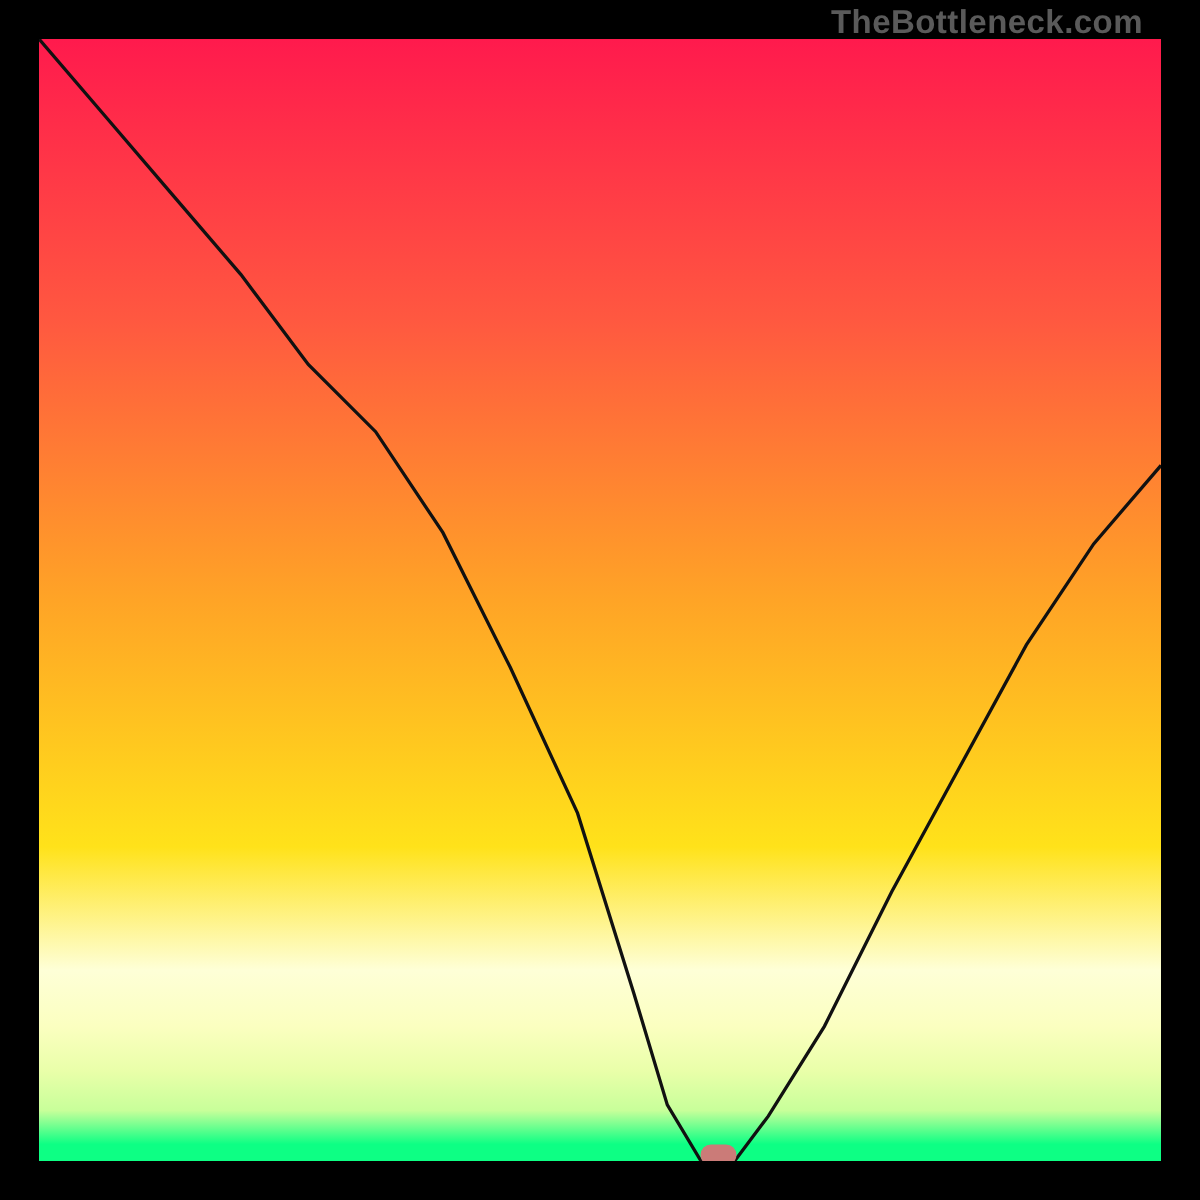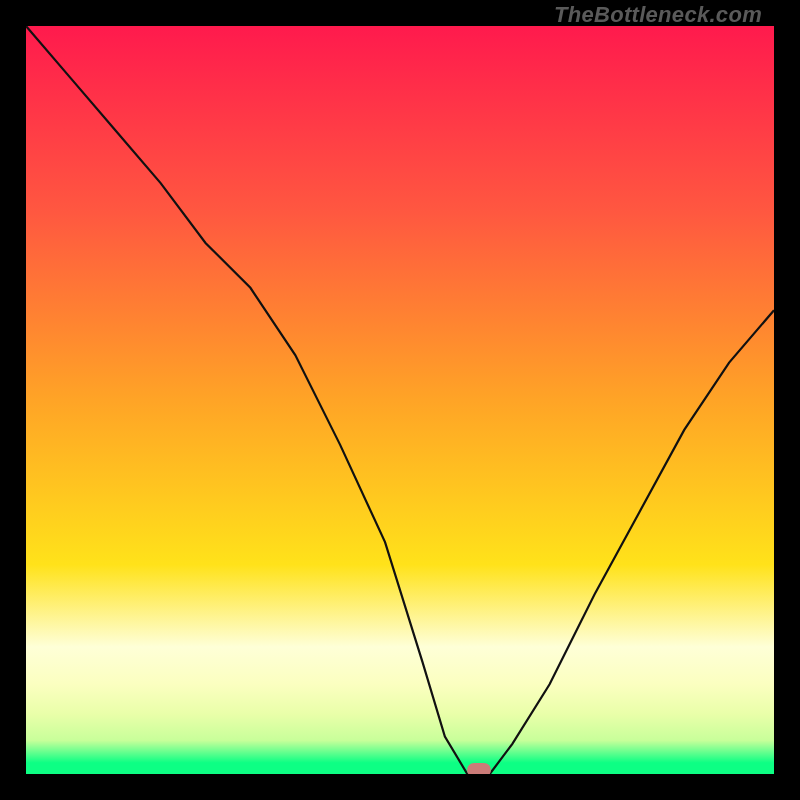--- a/index.html
+++ b/index.html
@@ -9,21 +9,20 @@
     height: 800px;
     background: #000;
     overflow: hidden;
     font-family: Arial, Helvetica, sans-serif;
   }
   .frame {
     position: relative;
     width: 772px;
     height: 800px;
     background: #000;
-    font-style: italic;
   }
   .watermark {
     position: absolute;
     top: 2px;
     right: 10px;
     color: #5a5a5a;
     font-size: 22px;
     font-weight: 600;
     letter-spacing: 0.3px;
     z-index: 5;

